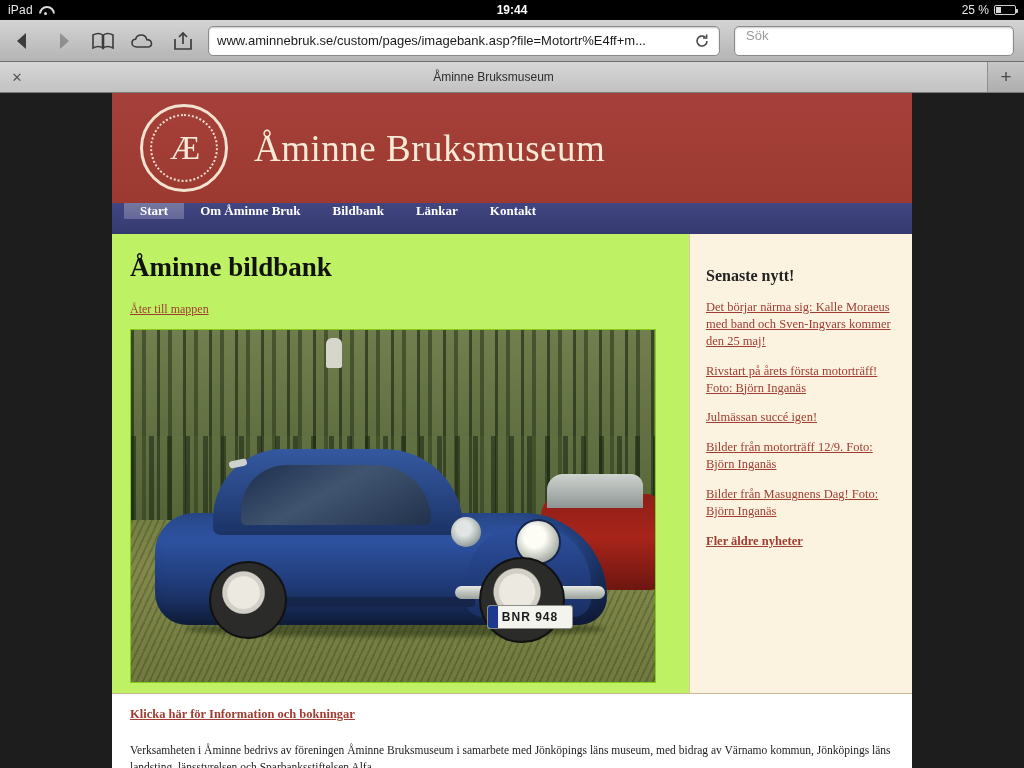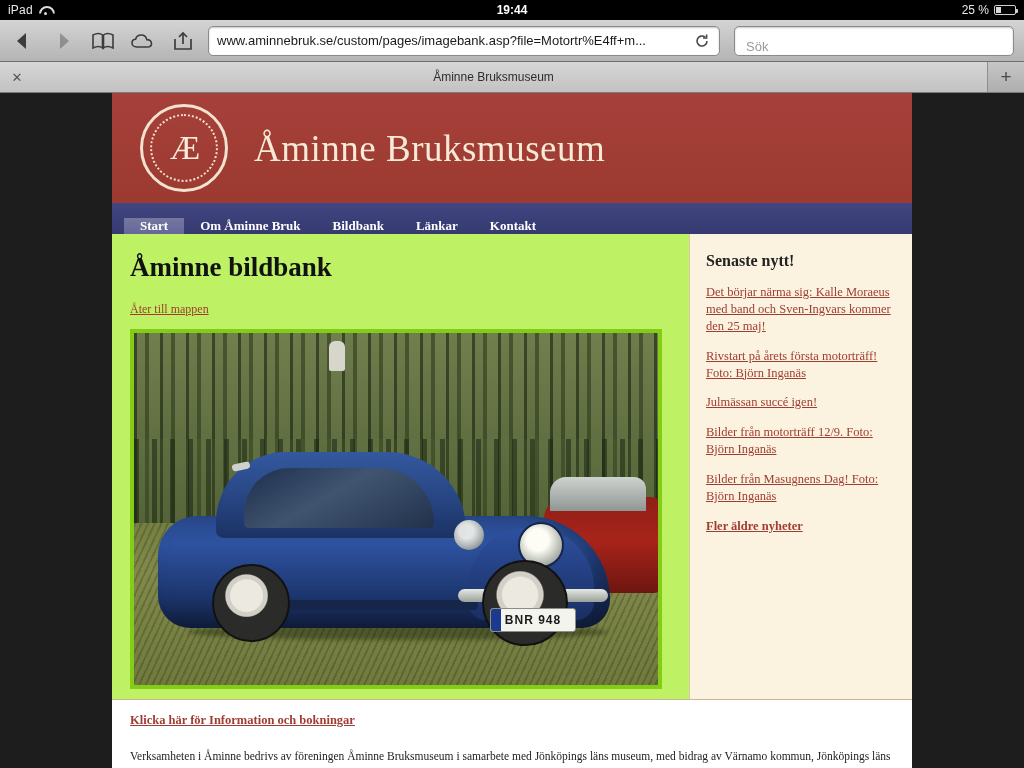--- a/index.html
+++ b/index.html
@@ -158,21 +158,21 @@
   .search-wrap {
     flex: 1;
     margin-left: 4px;
   }
   .search-bar {
     background: #fff;
     border: 1px solid #8a8a8a;
     border-radius: 5px;
     height: 28px;
     display: flex;
-    align-items: flex-end;
+    align-items: flex-start;
     padding: 0 9px;
     box-shadow: inset 0 1px 2px rgba(0,0,0,.22);
   }
   .search-bar input {
     border: 0;
     outline: 0;
     width: 100%;
     font-size: 13px;
     font-family: "Liberation Sans", sans-serif;
     color: #222;
@@ -282,21 +282,21 @@
     margin-left: 26px;
     letter-spacing: .5px;
   }
 
   
   .site-nav {
     background: #3b3f7a;
     background: linear-gradient(to bottom, #414581, #353a70);
     height: 31px;
     display: flex;
-    align-items: flex-end;
+    align-items: flex-start;
     padding-left: 12px;
   }
   .nav-item {
     display: flex;
     align-items: center;
     padding: 0 16px;
     color: #ffffff;
     font-size: 13px;
     font-weight: bold;
     font-family: "Liberation Serif", serif;
@@ -332,21 +332,21 @@
     text-decoration: underline;
     display: inline-block;
     margin-bottom: 12px;
     font-family: "Liberation Serif", serif;
   }
 
   
   .photo {
     width: 524px;
     height: 352px;
-    border: 4px solid #84cc16;
+    border: 1px solid #84cc16;
     position: relative;
     overflow: hidden;
     background: #4f6433;
   }
   .sky {
     position: absolute; left:0; top:0; width:100%; height:46%;
     background: linear-gradient(to bottom, #5c6a47 0%, #70794d 40%, #5b6a3d 100%);
   }
   .trees {
     position: absolute; left: 0; top: 0; width: 100%; height: 54%;
@@ -521,21 +521,21 @@
     width: 16px; height: 30px;
     background: #d6d6cd;
     border-radius: 6px 6px 2px 2px;
   }
 
   
   .content-side {
     width: 222px;
     flex: 0 0 222px;
     background: #fbf3df;
-    padding: 16px 16px;
+    padding: 31px 16px;
     box-sizing: border-box;
   }
   .side-title {
     font-family: "Liberation Serif", serif;
     font-size: 16px;
     font-weight: bold;
     color: #222;
     margin: 2px 0 14px 0;
   }
   .news-item {

